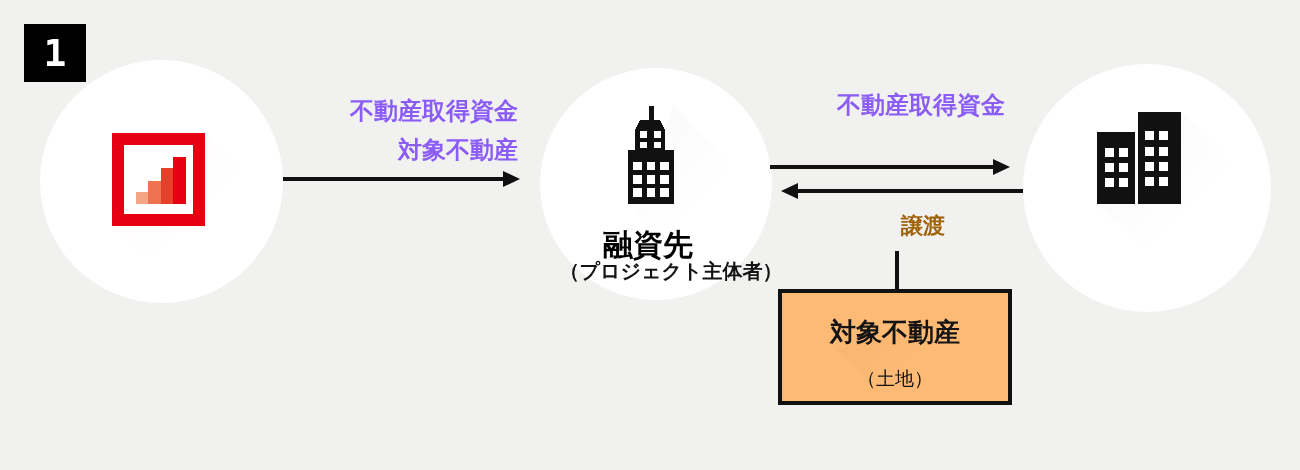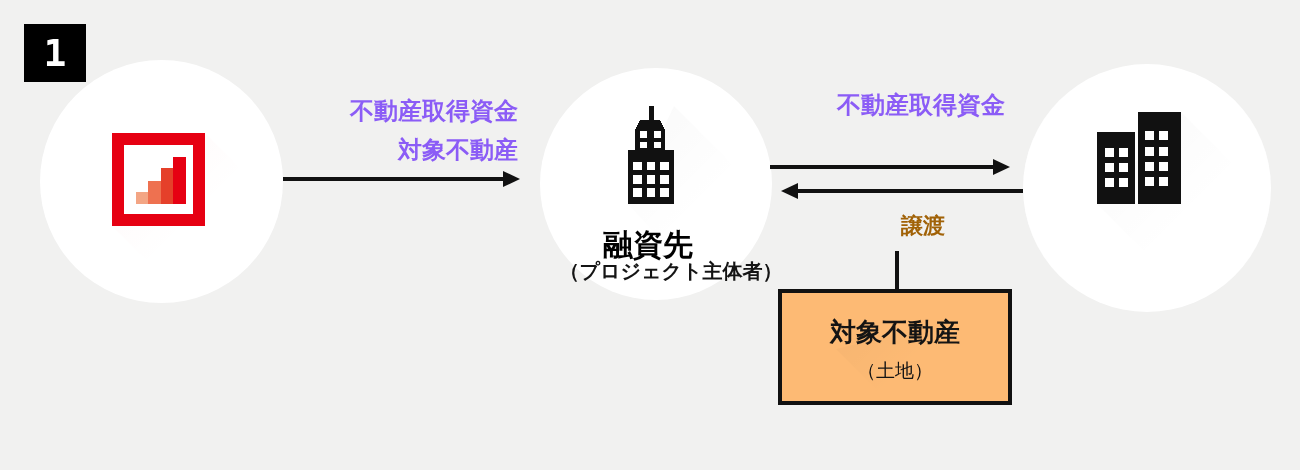--- a/index.html
+++ b/index.html
@@ -45,21 +45,21 @@
   .node-sublabel{position:absolute;text-align:center;color:#141414;font-size:20px;white-space:nowrap;}
 
   
   .connector{position:absolute;left:895px;top:251px;width:4px;height:38px;background:#111;}
   .pbox{position:absolute;left:778px;top:289px;width:234px;height:116px;background:#fdba74;
         border:4px solid #111;box-sizing:border-box;overflow:hidden;text-align:center;}
   .pbox .inner-shadow{position:absolute;inset:0;pointer-events:none;
         background:linear-gradient(135deg,rgba(0,0,0,0.05) 0%,rgba(0,0,0,0) 60%);
         clip-path:polygon(178px 26px,430px 278px,352px 354px,54px 56px);}
   .pbox-title{position:relative;margin-top:22px;font-size:26px;font-weight:bold;color:#141414;}
-  .pbox-sub{position:relative;margin-top:8px;font-size:19px;color:#141414;}
+  .pbox-sub{position:relative;margin-top:16px;font-size:19px;color:#141414;}
 </style>
 </head>
 <body>
 
 <div class="canvas">
 
   <div class="badge">
     <span>1</span>
   </div>
 

